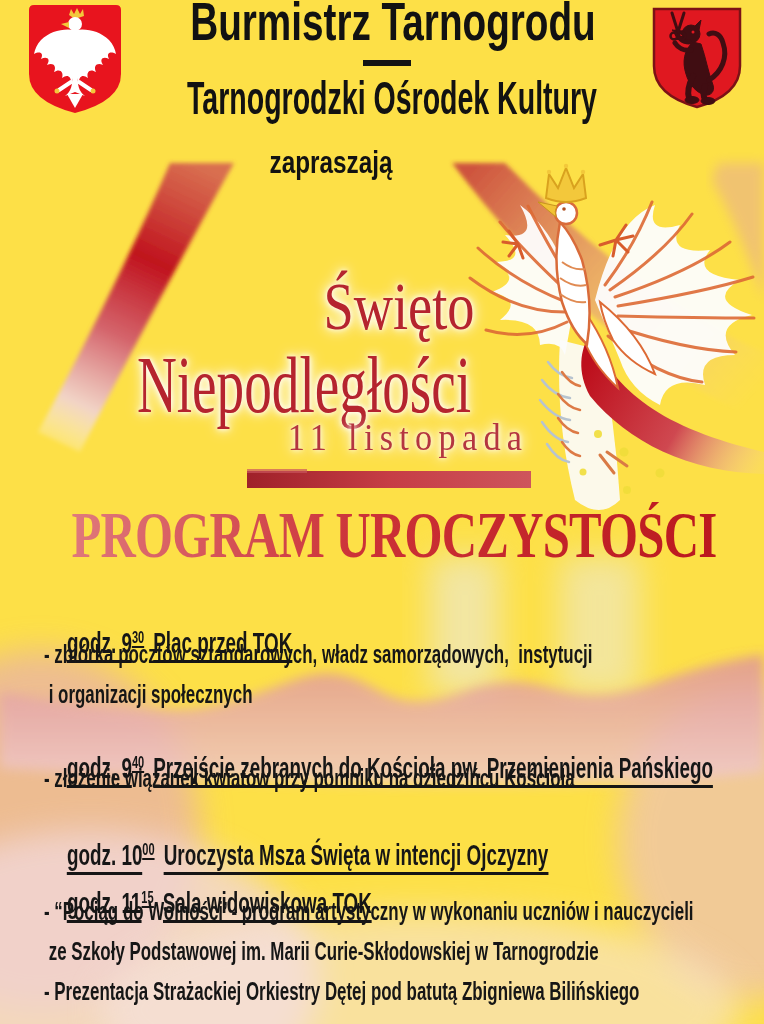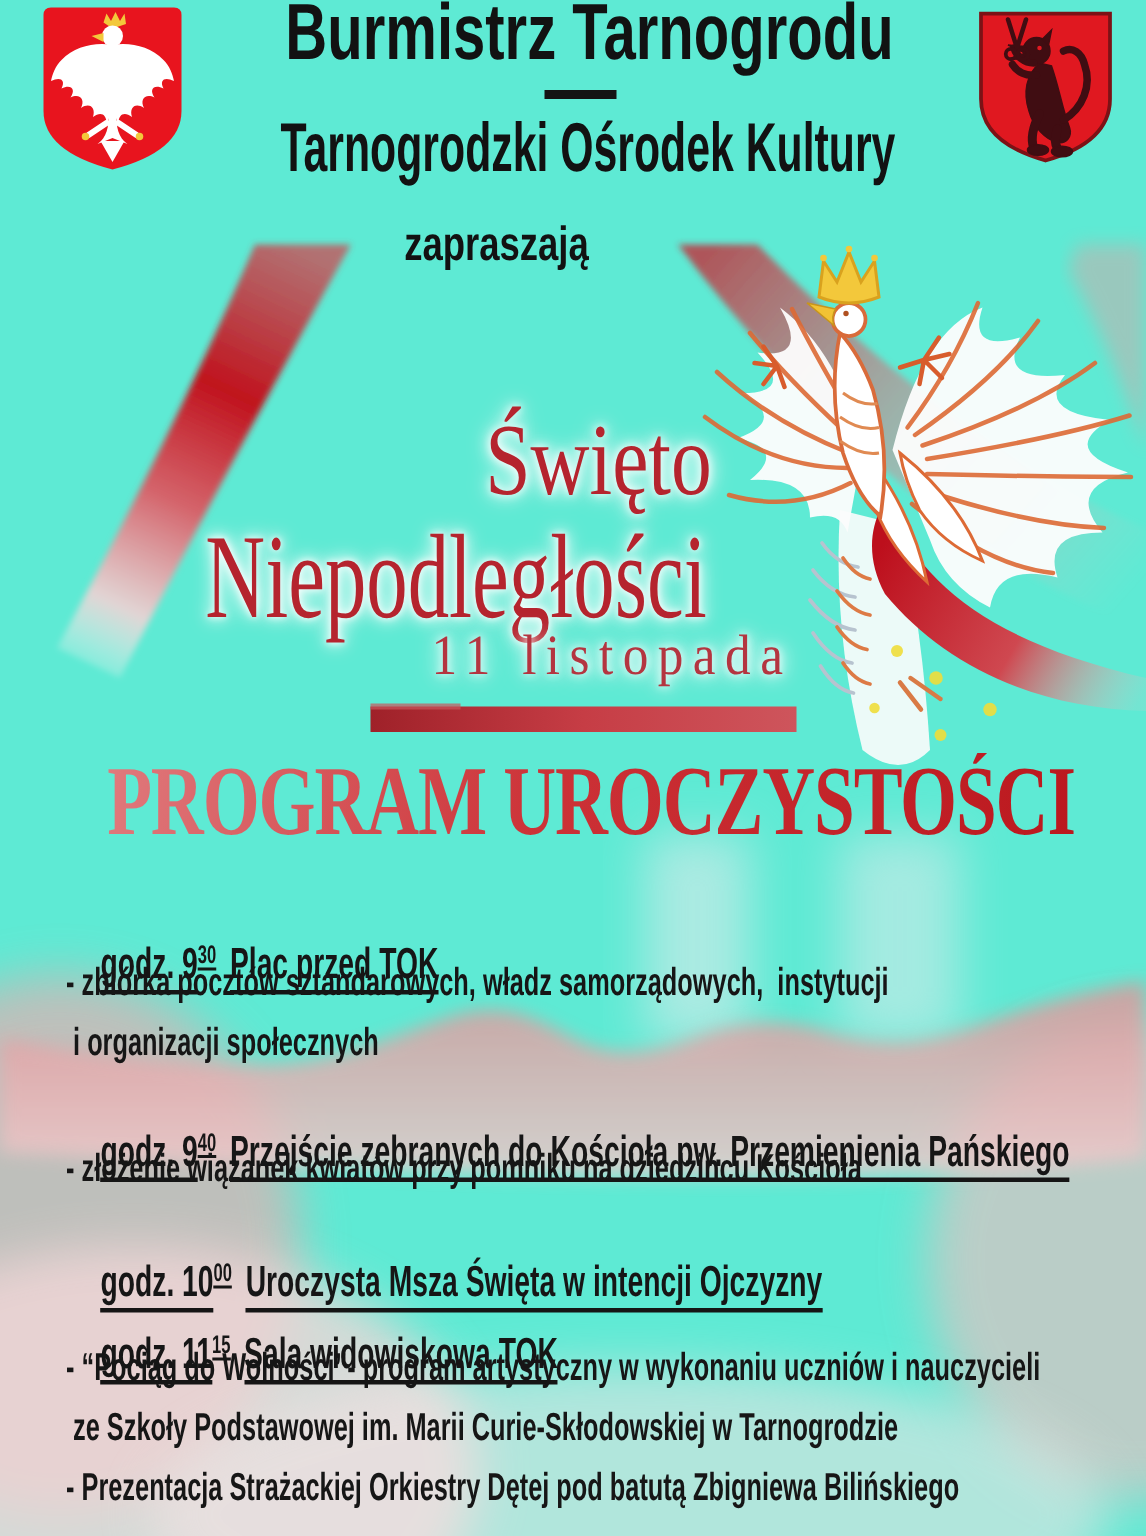--- a/index.html
+++ b/index.html
@@ -1,18 +1,18 @@
 <!DOCTYPE html>
 <html lang="pl"><head>
 <meta charset="utf-8">
 <style>
   html,body{margin:0;padding:0;background:#ffffff;}
   #poster{
     position:relative;width:764px;height:1024px;overflow:hidden;
-    background:#5eead4;font-family:"Liberation Sans",sans-serif;
+    background:#fde047;font-family:"Liberation Sans",sans-serif;
   }
   
   #bg-art{position:absolute;left:0;top:0;width:764px;height:1024px;z-index:0;}
   .crest{position:absolute;z-index:3;}
   #crest-left{left:26px;top:2px;width:98px;height:114px;}
   #crest-right{left:647px;top:2px;width:100px;height:110px;}
   
   .txt{position:absolute;z-index:2;white-space:nowrap;line-height:1;}
   .hdr{font-weight:bold;color:#121212;}
   #h-line1{left:393px;top:-5px;font-size:53px;transform:translateX(-50%) scaleX(0.73);}

